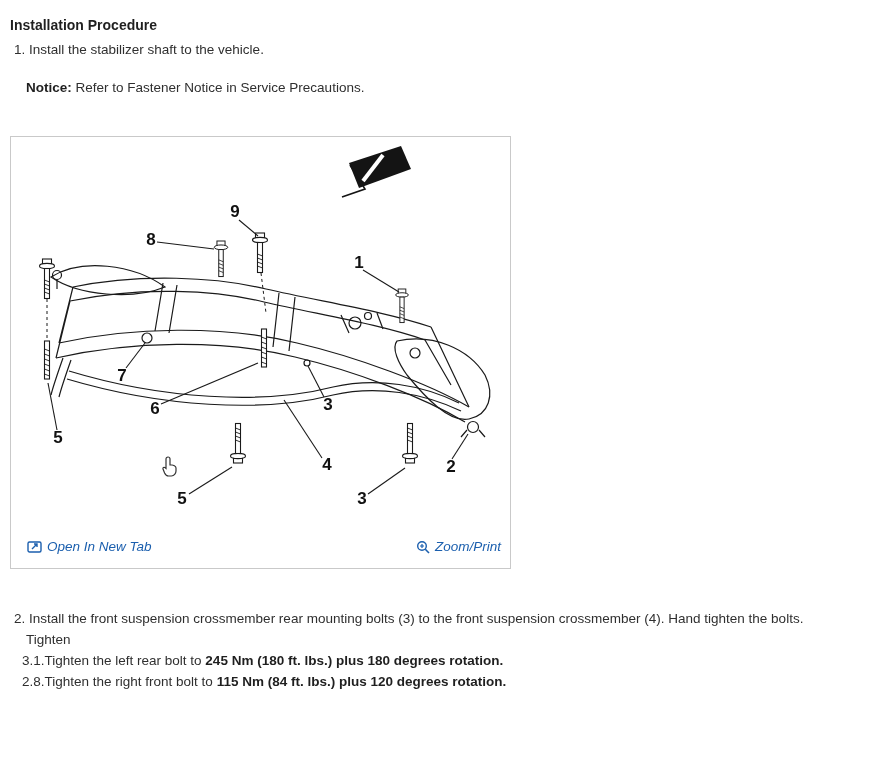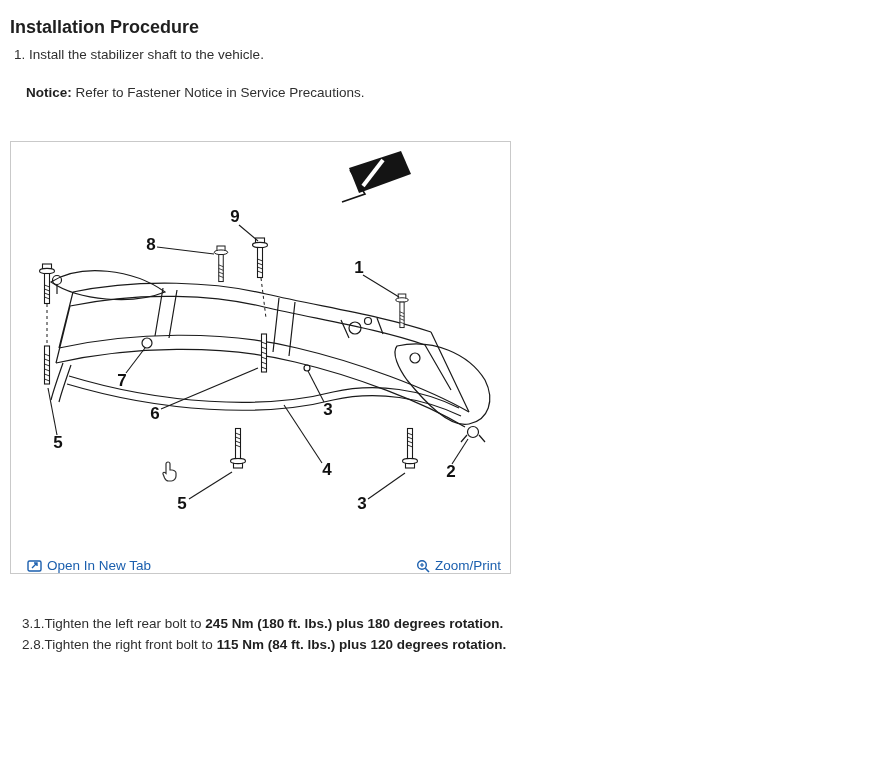--- a/index.html
+++ b/index.html
@@ -3,36 +3,37 @@
 <meta charset="utf-8">
 <style>
   * { box-sizing: border-box; margin: 0; padding: 0; }
   html, body { background: #ffffff; }
   body {
     width: 877px; height: 770px;
     position: relative; overflow: hidden;
     font-family: "Liberation Sans", sans-serif;
     font-size: 13.5px; color: var(--text-color, #2f2f2f);
   }
-  .page-title { font-weight: bold; font-size: 18px; color: #1f1f1f; margin: 17px 0 0 10px; }
+  .page-title { font-weight: bold; font-size: 14px; color: #1f1f1f; margin: 17px 0 0 10px; }
   .step-1 { margin: 9px 0 0 14px; }
   .notice-line { margin: 23px 0 0 14px; padding-left: 12px; }
   .notice-line b { color: #1f1f1f; }
 
   .viewer {
     margin: 41px 0 0 10px;
     width: 501px; height: 433px;
     border: 1px solid #c9c9c9;
     background: #fff;
     display: flex; flex-direction: column;
   }
   .viewer-image { flex: 1; position: relative; cursor: pointer; }
   .viewer-footer {
-    height: 32px; display: flex; justify-content: space-between; align-items: flex-end;
+    height: 32px; display: flex; justify-content: space-between; align-items: flex-start;
     padding: 0 9px 0 16px;
+    font-style: italic;
   }
   .viewer-footer a {
     color: var(--link-color, #1b5fae); text-decoration: none; cursor: pointer;
     display: inline-flex; align-items: center; gap: 5px; font-size: 13.5px;
   }
   .viewer-footer svg { display: block; }
 
   .steps-block { margin: 39px 0 0 14px; line-height: 21px; }
   .tighten-heading { margin-left: 12px; line-height: 21px; }
   .substeps { margin-left: 8px; line-height: 21px; }
@@ -173,17 +174,19 @@
         <circle cx="6" cy="6" r="4.3" fill="none" stroke="currentColor" stroke-width="1.4"></circle>
         <line x1="9.3" y1="9.3" x2="13" y2="13" stroke="currentColor" stroke-width="1.6"></line>
         <path d="M4,6 H8 M6,4 V8" stroke="currentColor" stroke-width="1.2" fill="none"></path>
       </svg>
       <span>Zoom/Print</span>
     </a>
   </div>
 </div>
 
 <div class="steps-block">
+  <div>2. Install the front suspension crossmember rear mounting bolts (3) to the front suspension crossmember (4). Hand tighten the bolts.</div>
+  <div class="tighten-heading">Tighten</div>
   <div class="substeps">
     <div class="substep"><span>3.1.Tighten the left rear bolt to </span><b>245 Nm (180 ft. lbs.) plus 180 degrees rotation.</b></div>
     <div class="substep"><span>2.8.Tighten the right front bolt to </span><b>115 Nm (84 ft. lbs.) plus 120 degrees rotation.</b></div>
   </div>
 </div>
 
 </body></html>

